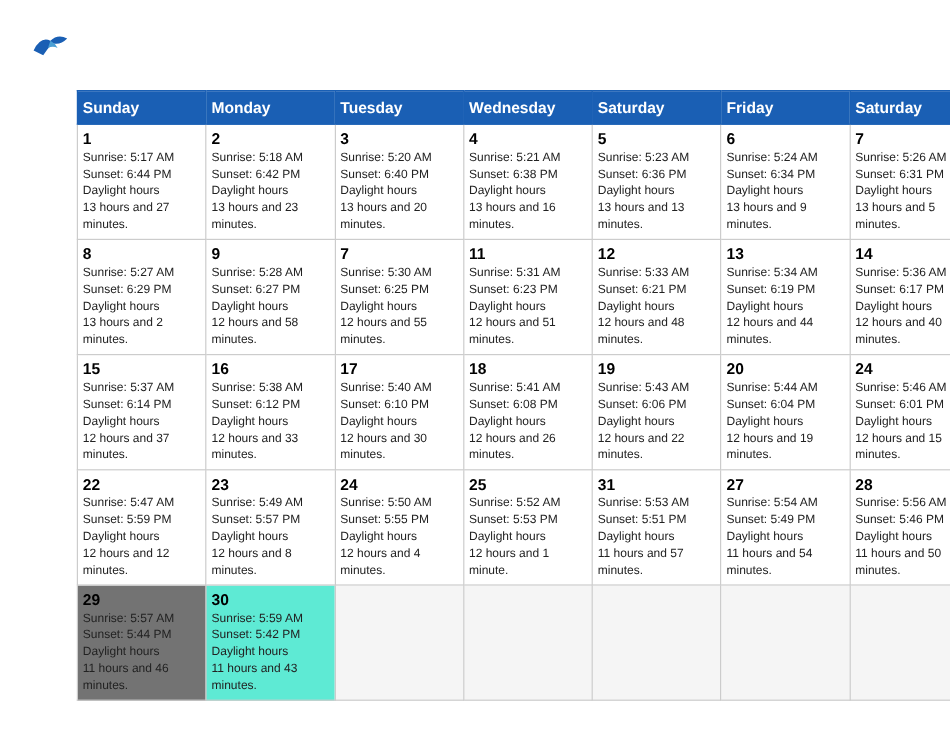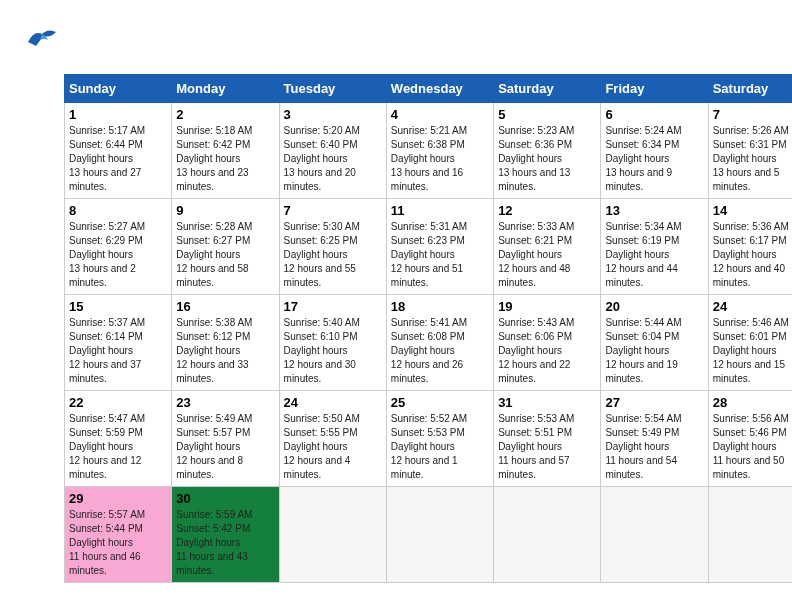--- a/index.html
+++ b/index.html
@@ -367,30 +367,30 @@
           <span class="day-num">28</span>
         <div class="day-detail">
           Sunrise: 5:56 AM<br>
           Sunset: 5:46 PM<br>
           Daylight hours<br>
           11 hours and 50 minutes.
         </div>
         </td>
       </tr>
       <tr>
-        <td style="background: #f9a8d4;">
+        <td style="background: #737373;">
           <span class="day-num">29</span>
         <div class="day-detail">
           Sunrise: 5:57 AM<br>
           Sunset: 5:44 PM<br>
           Daylight hours<br>
           11 hours and 46 minutes.
         </div>
         </td>
-        <td style="background: #15803d;">
+        <td style="background: #5eead4;">
           <span class="day-num">30</span>
         <div class="day-detail">
           Sunrise: 5:59 AM<br>
           Sunset: 5:42 PM<br>
           Daylight hours<br>
           11 hours and 43 minutes.
         </div>
         </td>
         <td class="empty last-row"></td>
         <td class="empty last-row"></td>

